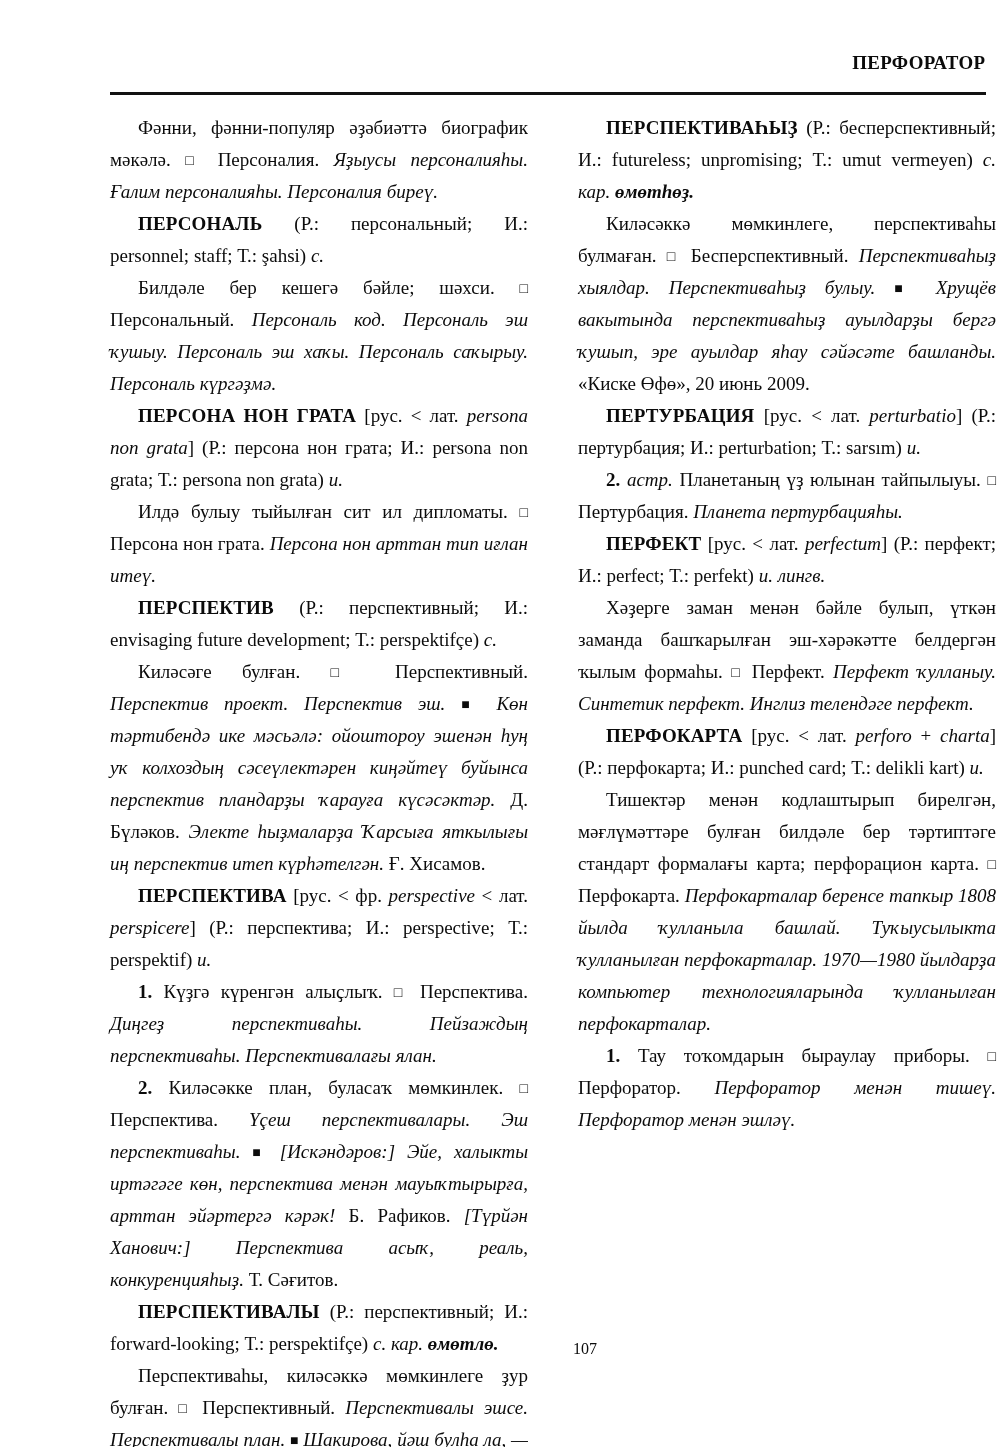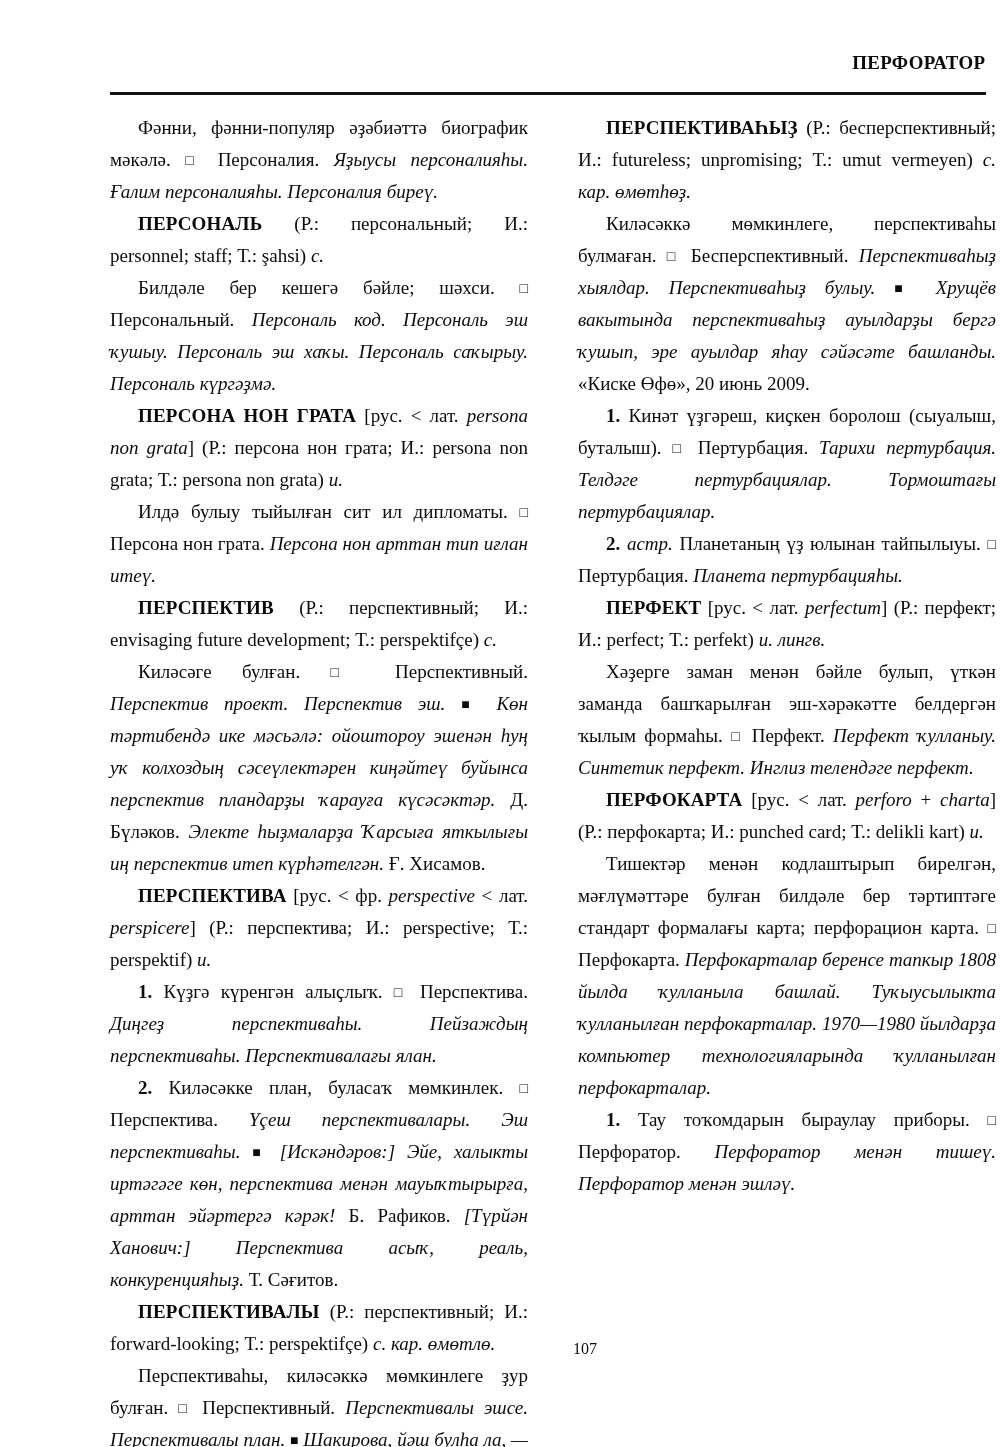--- a/index.html
+++ b/index.html
@@ -69,21 +69,21 @@
 
   p.entry {
     margin: 0;
     text-indent: 28px;
   }
   .hw {
     font-weight: bold;
     letter-spacing: 0.15px;
   }
   .it { font-style: italic; }
-  .itb { font-style: italic; font-weight: normal; }
+  .itb { font-style: italic; font-weight: bold; }
   .num { font-weight: bold; }
   .sq, .sqf {
     font-family: "Liberation Sans", "DejaVu Sans", sans-serif;
     font-size: 14px;
     line-height: 1;
     position: relative;
     top: -1px;
   }
   .sq::before  { content: "\25A1"; }   
   .sqf::before { content: "\25A0"; }   
@@ -120,21 +120,21 @@
         <p class="entry"><span>Киләсәге булған. </span><span class="sq"></span><span> Перспективный. </span><i class="it">Перспектив проект. Перспектив эш. </i><span class="sqf"></span><i class="it"> Көн тәртибендә ике мәсьәлә: ойоштороу эшенән һуң уҡ колхоздың сәсеүлектәрен киңәйтеү буйынса перспектив пландарҙы ҡарауға күсәсәктәр. </i><span>Д. Бүләков. </span><i class="it">Электе һыҙмаларҙа Ҡарсыға яткылығы иң перспектив итеп күрһәтелгән. </i><span>Ғ. Хисамов.</span></p>
         <p class="entry"><span class="hw">ПЕРСПЕКТИВА</span><span> [рус. &lt; фр. </span><i class="it">perspective</i><span> &lt; лат. </span><i class="it">perspicere</i><span>] (Р.: перспектива; И.: perspective; Т.: perspektif) </span><i class="it">и.</i></p>
         <p class="entry"><span class="num">1.</span><span> Күҙгә күренгән алыҫлыҡ. </span><span class="sq"></span><span> Перспектива. </span><i class="it">Диңгеҙ перспективаһы. Пейзаждың перспективаһы. Перспективалағы ялан.</i></p>
         <p class="entry"><span class="num">2.</span><span> Киләсәкке план, буласаҡ мөмкинлек. </span><span class="sq"></span><span> Перспектива. </span><i class="it">Үçеш перспективалары. Эш перспективаһы. </i><span class="sqf"></span><i class="it"> [Искәндәров:] Эйе, халыкты иртәгәге көн, перспектива менән мауыҡтырырға, арттан эйәртергә кәрәк! </i><span>Б. Рафиков. </span><i class="it">[Түрйән Ханович:] Перспектива асыҡ, реаль, конкуренцияһыҙ. </i><span>Т. Сәғитов.</span></p>
         <p class="entry"><span class="hw">ПЕРСПЕКТИВАЛЫ</span><span> (Р.: перспективный; И.: forward-looking; Т.: perspektifçe) </span><i class="it">с. кар. </i><i class="itb">өмөтлө.</i></p>
         <p class="entry"><span>Перспективаһы, киләсәккә мөмкинлеге ҙур булған. </span><span class="sq"></span><span> Перспективный. </span><i class="it">Перспективалы эшсе. Перспективалы план. </i><span class="sqf"></span><i class="it"> Шакирова, йәш булһа ла, — перспективалы хеҙмәткәр.</i></p>
       </div>
     <div class="col col-right" id="col-right">
         <p class="entry"><span class="hw">ПЕРСПЕКТИВАҺЫҘ</span><span> (Р.: бесперспективный; И.: futureless; unpromising; Т.: umut vermeyen) </span><i class="it">с. кар. </i><i class="itb">өмөтһөҙ.</i></p>
         <p class="entry"><span>Киләсәккә мөмкинлеге, перспективаһы булмаған. </span><span class="sq"></span><span> Бесперспективный. </span><i class="it">Перспективаһыҙ хыялдар. Перспективаһыҙ булыу. </i><span class="sqf"></span><i class="it"> Хрущёв вакытында перспективаһыҙ ауылдарҙы бергә ҡушып, эре ауылдар яһау сәйәсәте башланды. </i><span>«Киске Өфө», 20 июнь 2009.</span></p>
-        <p class="entry"><span class="num">1.</span><span> Кинәт үҙгәреш, киҫкен боролош (сыуалыш, буталыш). </span><span class="sq"></span><span> Пертурбация. </span><i class="it">Тарихи пертурбация. Телдәге пертурбациялар. Тормоштағы пертурбациялар.</i></p>
+        <p class="entry"><span class="hw">ПЕРТУРБАЦИЯ</span><span> [рус. &lt; лат. </span><i class="it">perturbatio</i><span>] (Р.: пертурбация; И.: perturbation; Т.: sarsım) </span><i class="it">и.</i></p>
         <p class="entry"><span class="num">2.</span><i class="it"> астр. </i><span>Планетаның үҙ юлынан тайпылыуы. </span><span class="sq"></span><span> Пертурбация. </span><i class="it">Планета пертурбацияһы.</i></p>
         <p class="entry"><span class="hw">ПЕРФЕКТ</span><span> [рус. &lt; лат. </span><i class="it">perfectum</i><span>] (Р.: перфект; И.: perfect; Т.: perfekt) </span><i class="it">и. лингв.</i></p>
         <p class="entry"><span>Хәҙерге заман менән бәйле булып, үткән заманда башҡарылған эш-хәрәкәтте белдергән ҡылым формаһы. </span><span class="sq"></span><span> Перфект. </span><i class="it">Перфект ҡулланыу. Синтетик перфект. Инглиз телендәге перфект.</i></p>
         <p class="entry"><span class="hw">ПЕРФОКАРТА</span><span> [рус. &lt; лат. </span><i class="it">perforo</i><span> + </span><i class="it">charta</i><span>] (Р.: перфокарта; И.: punched card; Т.: delikli kart) </span><i class="it">и.</i></p>
         <p class="entry"><span>Тишектәр менән кодлаштырып бирелгән, мәғлүмәттәре булған билдәле бер тәртиптәге стандарт формалағы карта; перфорацион карта. </span><span class="sq"></span><span> Перфокарта. </span><i class="it">Перфокарталар беренсе тапкыр 1808 йылда ҡулланыла башлай. Туҡыусылыкта ҡулланылған перфокарталар. 1970—1980 йылдарҙа компьютер технологияларында ҡулланылған перфокарталар.</i></p>
         <p class="entry"><span class="num">1.</span><span> Тау тоҡомдарын быраулау приборы. </span><span class="sq"></span><span> Перфоратор. </span><i class="it">Перфоратор менән тишеү. Перфоратор менән эшләү.</i></p>
       </div>
   </div>
 
   <div class="folio">

